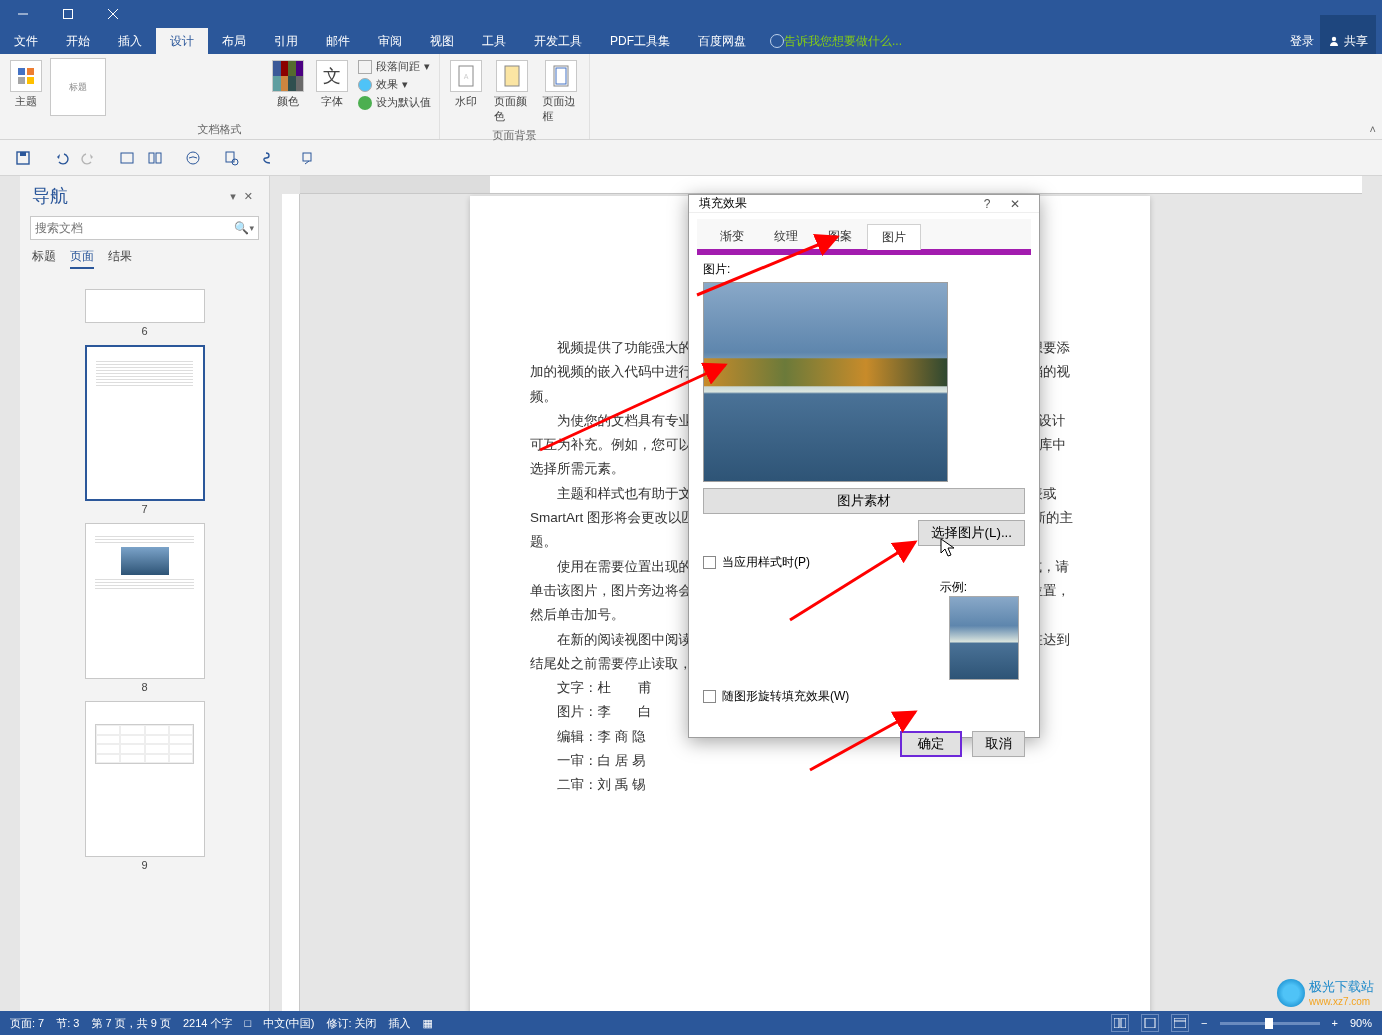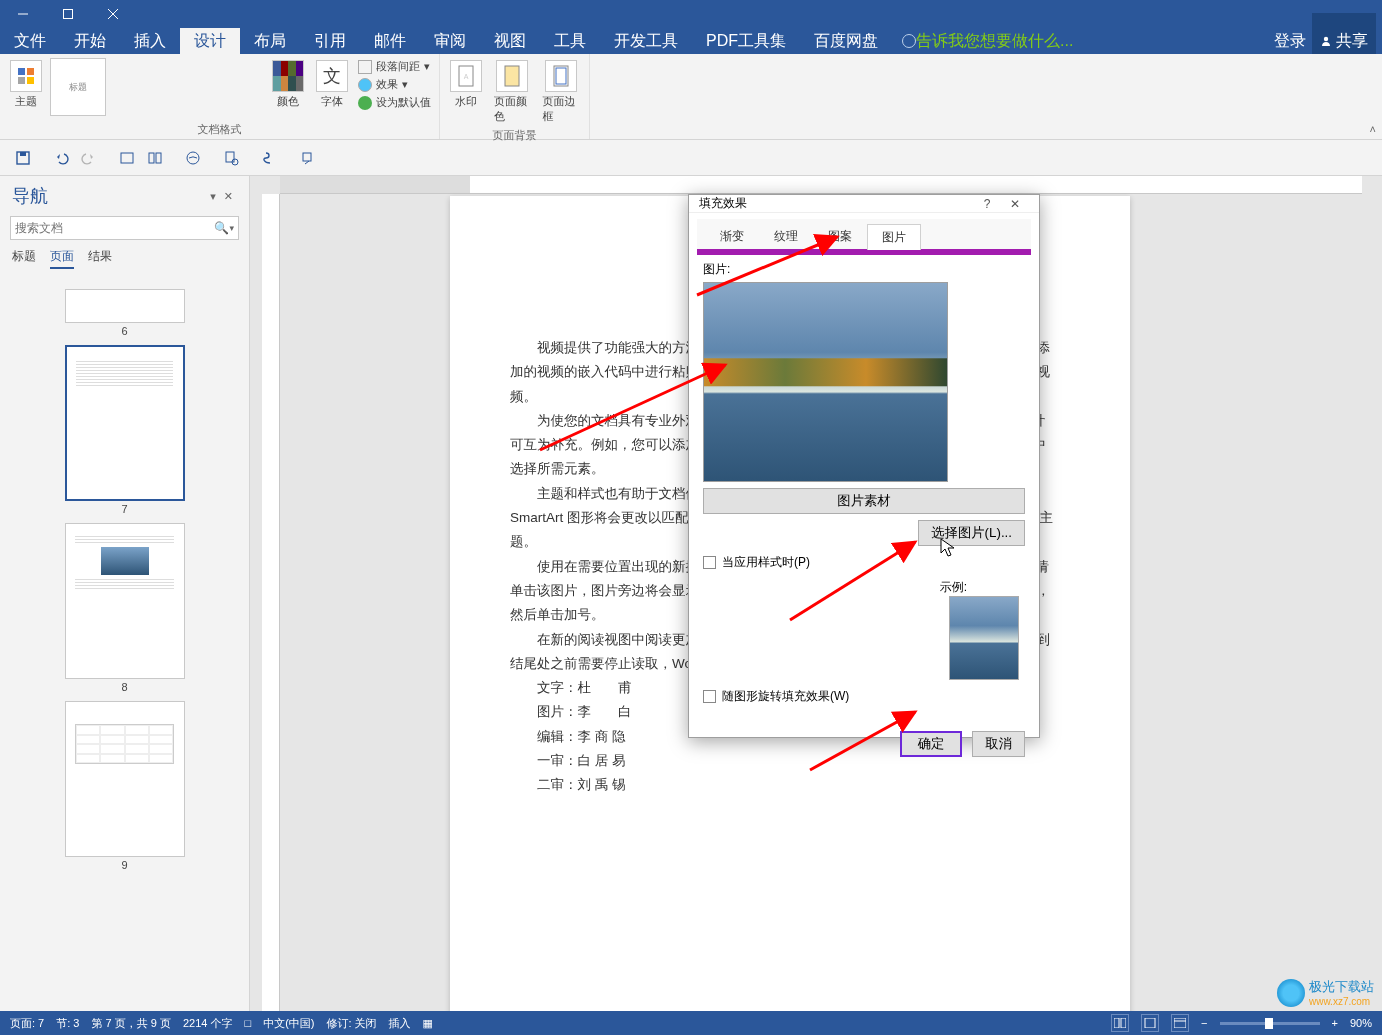--- a/index.html
+++ b/index.html
@@ -4,21 +4,21 @@
 <style>
 * { margin: 0; padding: 0; box-sizing: border-box; font-family: "Microsoft YaHei", "Segoe UI", sans-serif; }
 body { background: #e6e6e6; width: 1382px; height: 1035px; overflow: hidden; position: relative; }
 
 .titlebar { height: 28px; background: #2b579a; color: #fff; display: flex; align-items: center; font-size: 12px; }
 .titlebar .title { flex: 1; text-align: center; }
 .titlebar .wbtns { display: flex; }
 .titlebar .wbtn { width: 45px; height: 28px; display: flex; align-items: center; justify-content: center; }
 .titlebar .wbtn svg { width: 12px; height: 12px; }
 
-.menubar { height: 26px; background: #2b579a; color: #fff; display: flex; align-items: stretch; font-size: 16px; }
+.menubar { height: 26px; background: #2b579a; color: #fff; display: flex; align-items: stretch; font-size: 12px; }
 .menubar .tab { padding: 0 14px; display: flex; align-items: center; cursor: pointer; }
 .menubar .tab.file { background: #2b579a; }
 .menubar .tab.active { background: #f3f3f3; color: #2b579a; }
 .menubar .spacer { flex: 1; }
 .menubar .tell { display: flex; align-items: center; color: #84cc16; gap: 0; padding: 0 10px; }
 .menubar .bulb { width: 14px; height: 14px; border-radius: 50%; border: 1px solid #bcd0ea; display:inline-block;}
 .menubar .right { display: flex; align-items: center; gap: 6px; padding-right: 6px; }
 .menubar .share { background: #1e467e; padding: 18px 8px; display:flex; align-items:center; gap:4px;}
 
 .ribbon { height: 86px; background: #f3f3f3; border-bottom: 1px solid #d4d4d4; display: flex; font-size: 11px; color: #444; position:relative;}
@@ -33,21 +33,21 @@
 .color-swatch div:nth-child(5){background:#5f9ea0;} .color-swatch div:nth-child(6){background:#cd853f;} .color-swatch div:nth-child(7){background:#2f4f4f;} .color-swatch div:nth-child(8){background:#696969;}
 .rb-row { display:flex; align-items:center; gap:4px; padding:1px 2px; white-space:nowrap;}
 .rb-row .sm-ico{width:14px;height:14px;border:1px solid #aaa;display:inline-block;}
 .ribbon .collapse{position:absolute;right:6px;bottom:4px;color:#666;}
 
 .qat { height: 36px; background: #f3f3f3; border-bottom: 1px solid #d4d4d4; display: flex; align-items: center; gap: 20px; padding: 0 14px; color:#2b579a;}
 .qat .qbtn { width: 18px; height: 18px; display:flex;align-items:center;justify-content:center;}
 
 .workspace { position: absolute; top: 176px; left: 0; right: 0; bottom: 24px; display: flex; }
 
-.navpane { width: 250px; background: #f3f3f3; border-right: 1px solid #d4d4d4; display: flex; flex-direction: column; font-size: 12px; }
+.navpane { width: 250px; background: #f3f3f3; border-right: 1px solid #d4d4d4; display: flex; flex-direction: column; font-size: 12px; margin-left: 20px; }
 .navpane .hd { padding: 8px 12px; font-size: 18px; color: #2b579a; display:flex; align-items:center;}
 .navpane .hd .sp{flex:1;}
 .navpane .hd .ctrl{font-size:11px;color:#666;padding:0 4px;}
 .navpane .search { margin: 0 10px; border: 1px solid #c8c8c8; background:#fff; height: 24px; display: flex; align-items: center; padding: 0 4px; }
 .navpane .search input { flex: 1; border: none; outline: none; font-size: 12px; }
 .navpane .search .mag{color:#2b579a;}
 .navpane .navtabs { display: flex; gap: 14px; padding: 8px 12px; font-size: 12px; color:#444;}
 .navpane .navtabs .act { color: #2b579a; border-bottom: 2px solid #2b579a; padding-bottom:2px;}
 .navpane .thumbs { flex: 1; overflow: auto; padding: 6px 0; }
 .navpane .thumb { width: 120px; margin: 6px auto 2px; background: #fff; border: 1px solid #c8c8c8; display:flex;flex-direction:column;align-items:center;justify-content:flex-start; font-size:7px; color:#aaa; padding:4px; gap:2px;}

